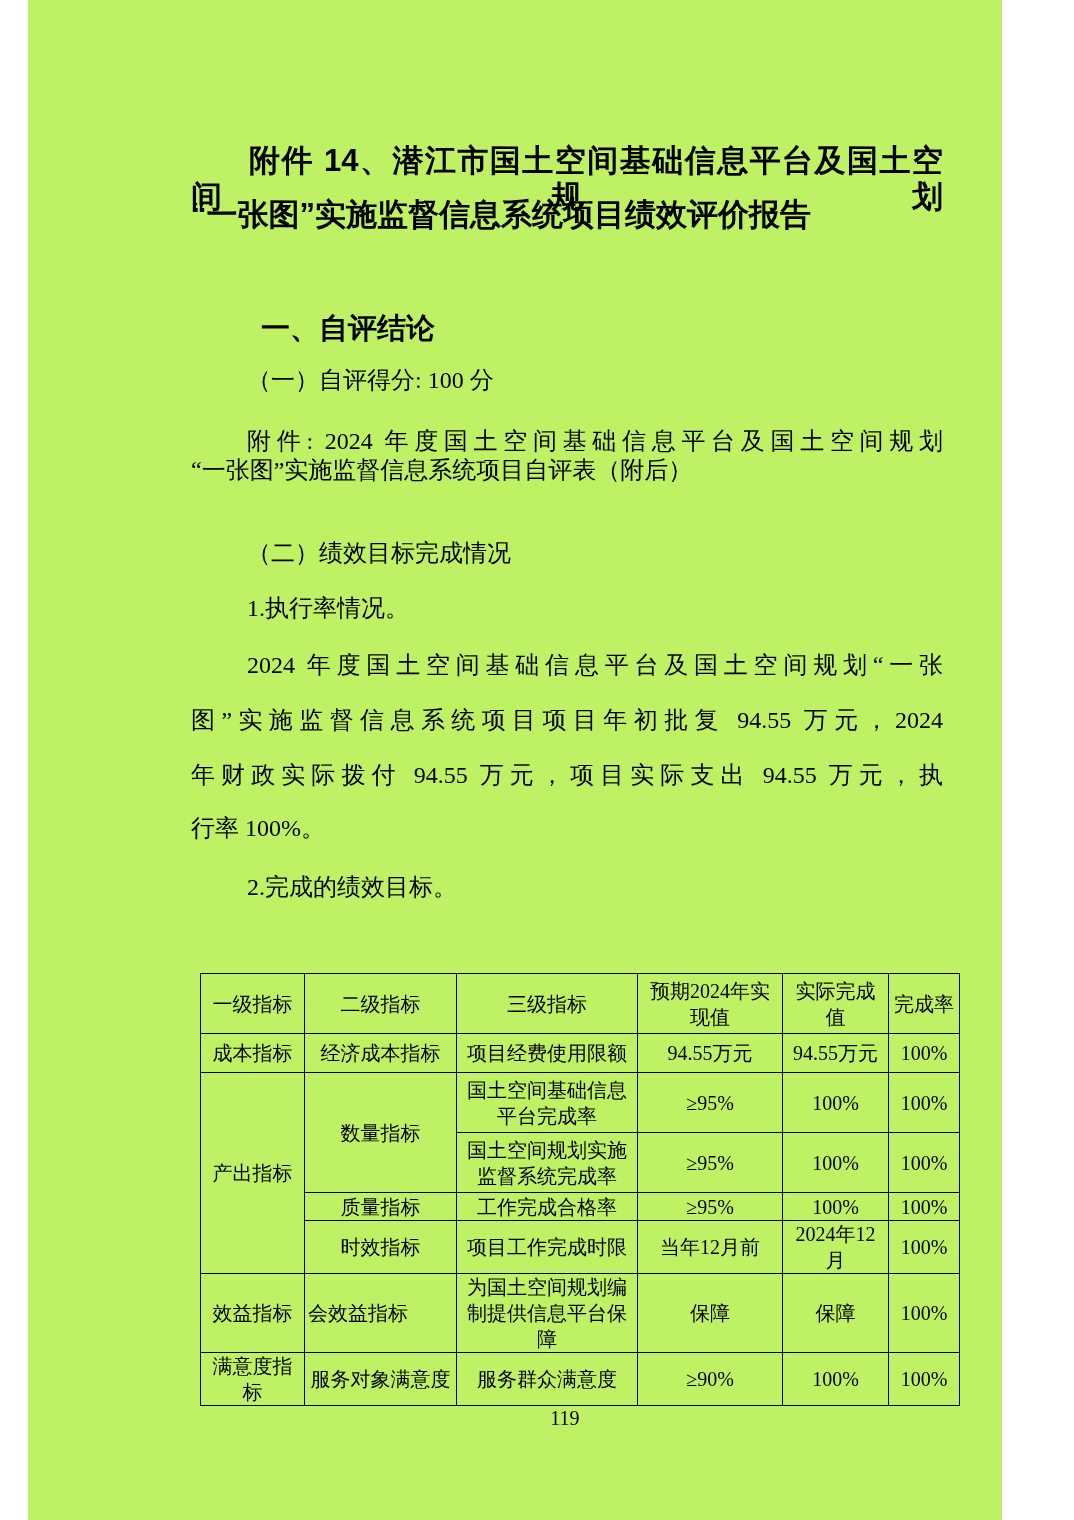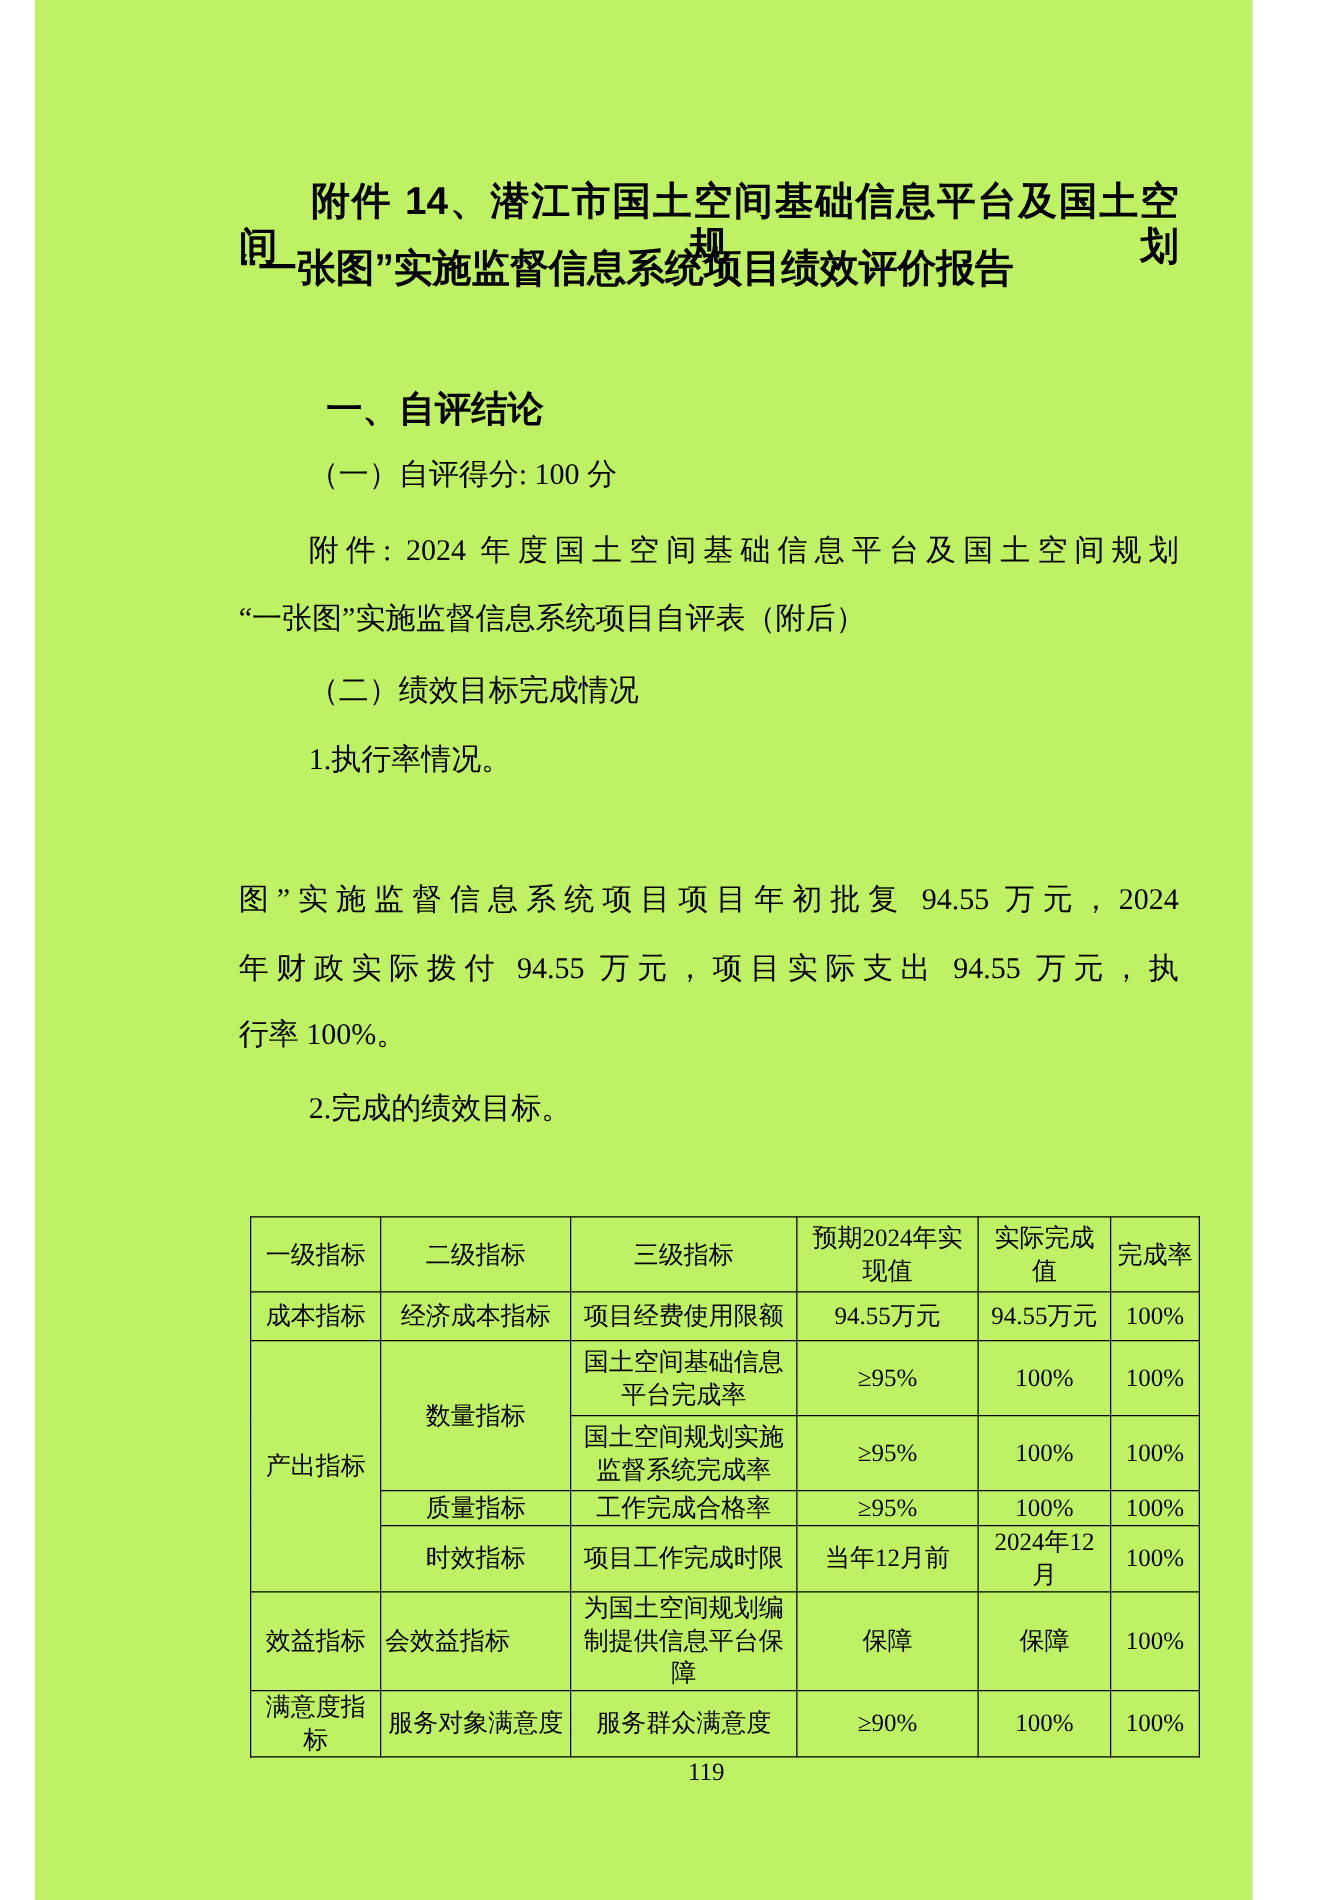--- a/index.html
+++ b/index.html
@@ -79,26 +79,27 @@
 <div class="page">
 
   <div class="abs tline j ind58" style="top:143px;">附件 14、潜江市国土空间基础信息平台及国土空间规划</div>
   <div class="abs heading ind70" style="top:311px;">一、自评结论</div>
 
   <div class="abs tline" style="top:197px;">“一张图”实施监督信息系统项目绩效评价报告</div>
 
   <div class="abs bline ind" style="top:364px;">（一）自评得分: 100 分</div>
 
   <div class="abs bline j ind" style="top:425px;">附件: 2024 年度国土空间基础信息平台及国土空间规划</div>
-  <div class="abs bline" style="top:479px;">“一张图”实施监督信息系统项目自评表（附后）</div>
+  <div class="abs bline" style="top:454px;">“一张图”实施监督信息系统项目自评表（附后）</div>
 
   <div class="abs bline ind" style="top:537px;">（二）绩效目标完成情况</div>
 
   <div class="abs bline ind" style="top:592px;">1.执行率情况。</div>
 
+  <div class="abs bline j ind" style="top:649px;">2024 年度国土空间基础信息平台及国土空间规划“一张</div>
   <div class="abs bline j" style="top:704px;">图”实施监督信息系统项目项目年初批复 94.55 万元，2024</div>
   <div class="abs bline j" style="top:759px;">年财政实际拨付 94.55 万元，项目实际支出 94.55 万元，执</div>
   <div class="abs bline" style="top:812px;">行率 100%。</div>
 
   <div class="abs bline ind" style="top:871px;">2.完成的绩效目标。</div>
 
   <table class="report">
     <colgroup>
       <col style="width:104px">
         <col style="width:152px">

